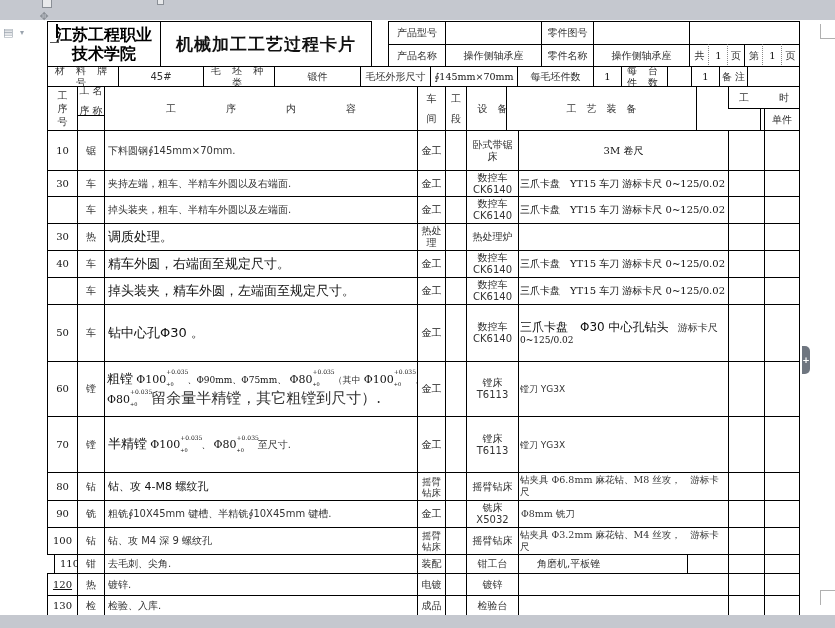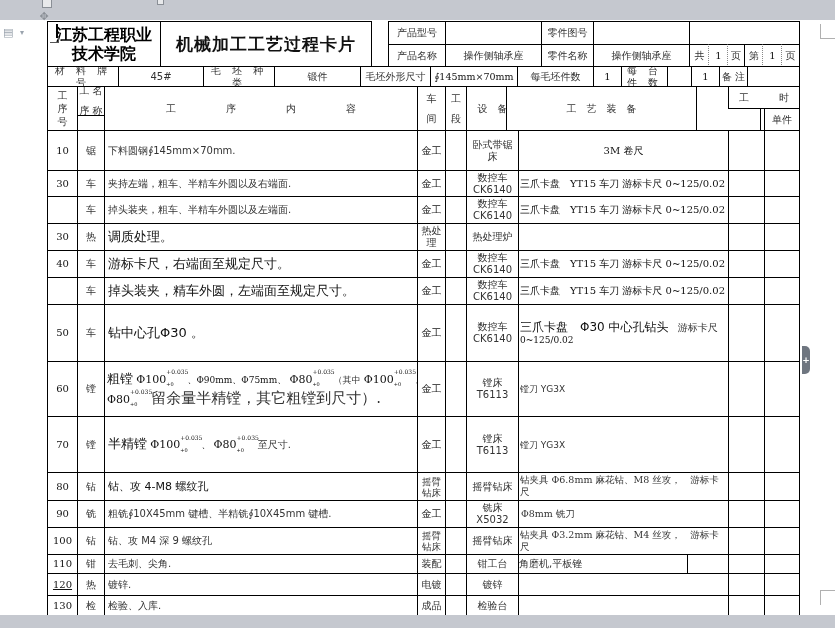--- a/index.html
+++ b/index.html
@@ -170,21 +170,21 @@
     <div class="cell" style="left:445px;top:223px;width:22px;height:28px;"></div>
     <div class="cell sans gray" style="left:466px;top:223px;width:53px;height:28px;">热处理炉</div>
     <div class="cell left" style="left:518px;top:223px;width:211px;height:28px;"></div>
     <div class="cell" style="left:728px;top:223px;width:37px;height:28px;"></div>
     <div class="cell" style="left:764px;top:223px;width:36px;height:28px;"></div>
   </div>
 
   <div>
     <div class="cell" style="left:47px;top:250px;width:31px;height:28px;">40</div>
     <div class="cell sans gray" style="left:77px;top:250px;width:28px;height:28px;">车</div>
-    <div class="cell left sans big" style="left:104px;top:250px;width:314px;height:28px;">游标卡尺，右端面至规定尺寸。</div>
+    <div class="cell left sans big" style="left:104px;top:250px;width:314px;height:28px;">精车外圆，右端面至规定尺寸。</div>
     <div class="cell sans" style="left:417px;top:250px;width:29px;height:28px;">金工</div>
     <div class="cell" style="left:445px;top:250px;width:22px;height:28px;"></div>
     <div class="cell sans gray" style="left:466px;top:250px;width:53px;height:28px;padding:0 6px;">数控车 CK6140</div>
     <div class="cell left" style="left:518px;top:250px;width:211px;height:28px;padding-left:1px;">三爪卡盘　YT15 车刀 游标卡尺 0~125/0.02</div>
     <div class="cell" style="left:728px;top:250px;width:37px;height:28px;"></div>
     <div class="cell" style="left:764px;top:250px;width:36px;height:28px;"></div>
   </div>
 
   <div>
     <div class="cell" style="left:47px;top:277px;width:31px;height:28px;"></div>
@@ -292,27 +292,27 @@
     <div class="cell left sans gray" style="left:104px;top:527px;width:314px;height:28px;">钻、攻 M4 深 9 螺纹孔</div>
     <div class="cell sans gray" style="left:417px;top:527px;width:29px;height:28px;padding:0 2px;font-size:9.5px;line-height:11px;">摇臂钻床</div>
     <div class="cell" style="left:445px;top:527px;width:22px;height:28px;"></div>
     <div class="cell sans gray" style="left:466px;top:527px;width:53px;height:28px;">摇臂钻床</div>
     <div class="cell left gray" style="left:518px;top:527px;width:211px;height:28px;padding:0 4px 0 1px;font-size:9.5px;line-height:12px;align-items:flex-start;padding-top:1px;">钻夹具 Φ3.2mm 麻花钻、M4 丝攻，　游标卡尺</div>
     <div class="cell" style="left:728px;top:527px;width:37px;height:28px;"></div>
     <div class="cell" style="left:764px;top:527px;width:36px;height:28px;"></div>
   </div>
 
   <div>
-    <div class="cell" style="left:47px;top:554px;width:31px;height:20px;">110</div>
+    <div class="cell" style="left:54px;top:554px;width:31px;height:20px;">110</div>
     <div class="cell sans gray" style="left:77px;top:554px;width:28px;height:20px;">钳</div>
     <div class="cell left sans gray" style="left:104px;top:554px;width:314px;height:20px;">去毛刺、尖角.</div>
     <div class="cell sans gray" style="left:417px;top:554px;width:29px;height:20px;">装配</div>
     <div class="cell" style="left:445px;top:554px;width:22px;height:20px;"></div>
     <div class="cell sans gray" style="left:466px;top:554px;width:53px;height:20px;">钳工台</div>
-    <div class="cell left sans gray" style="left:518px;top:554px;width:170px;height:20px;padding-left:0;">角磨机,平板锉</div>
+    <div class="cell left sans gray" style="left:518px;top:554px;width:170px;height:20px;padding-left:18px;">角磨机,平板锉</div>
     <div class="cell" style="left:728px;top:554px;width:37px;height:20px;"></div>
     <div class="cell" style="left:764px;top:554px;width:36px;height:20px;"></div>
   </div>
 
   <div>
     <div class="cell" style="left:47px;top:573px;width:31px;height:23px;text-decoration:underline;">120</div>
     <div class="cell sans gray" style="left:77px;top:573px;width:28px;height:23px;">热</div>
     <div class="cell left sans gray" style="left:104px;top:573px;width:314px;height:23px;">镀锌.</div>
     <div class="cell sans gray" style="left:417px;top:573px;width:29px;height:23px;">电镀</div>
     <div class="cell" style="left:445px;top:573px;width:22px;height:23px;"></div>

